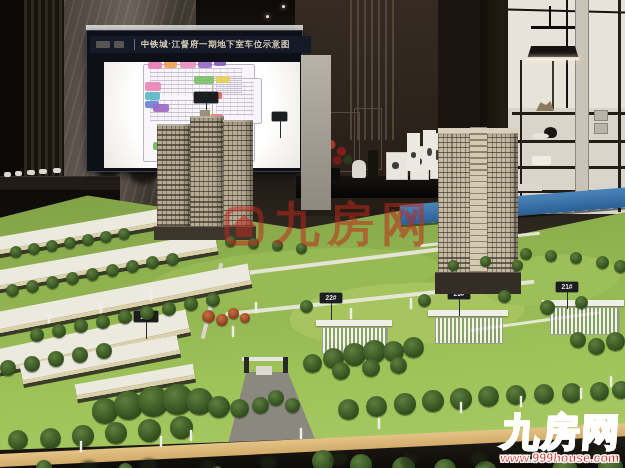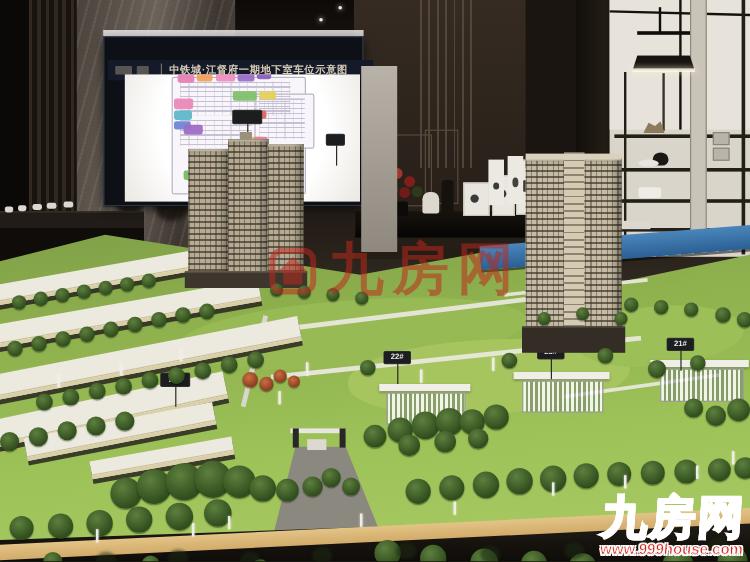--- a/index.html
+++ b/index.html
@@ -136,21 +136,21 @@
   <div class="abs" style="left:536px;top:100px;width:18px;height:11px;background:#8c7b5d;clip-path:polygon(0 100%,25% 20%,55% 45%,80% 10%,100% 100%);"></div>
   <div class="abs" style="left:544px;top:127px;width:13px;height:11px;background:#1a1715;border-radius:50% 50% 40% 40%;"></div>
   <div class="abs" style="left:532px;top:133px;width:17px;height:6px;background:#e8e5de;border-radius:50%;"></div>
   <div class="abs" style="left:532px;top:156px;width:19px;height:9px;background:#efece5;border-radius:2px;"></div>
   <div class="abs" style="left:518px;top:184px;width:24px;height:7px;background:#dcd8cf;"></div>
   <div class="abs" style="left:594px;top:110px;width:12px;height:9px;background:#b9b4aa;border:1px solid #8a867c;"></div>
   <div class="abs" style="left:594px;top:123px;width:12px;height:9px;background:#b9b4aa;border:1px solid #8a867c;"></div>
 
   <div class="abs" style="left:86px;top:25px;width:217px;height:5px;background:#e8e8e6;opacity:.85;"></div>
   <div id="board" class="abs" style="left:86px;top:30px;width:217px;height:142px;">
-    <div id="board-header" class="abs" style="left:4px;top:20px;width:209px;height:17px;">
+    <div id="board-header" class="abs" style="left:4px;top:6px;width:209px;height:17px;">
       <span class="logo-mark"></span>
       <span class="logo-mark" style="width:10px;"></span>
       <span class="hdr-div"></span>
       <span id="board-title">中铁城·江督府一期地下室车位示意图</span>
     </div>
     <div id="board-screen" class="abs" style="left:18px;top:32px;width:196px;height:106px;">
 
       <div class="mapzone" style="left:39px;top:2px;width:110px;height:96px;"></div>
       <div class="mapzone" style="left:108px;top:16px;width:48px;height:44px;"></div>
       <div class="abs stalls" style="left:46px;top:6px;width:92px;height:28px;"></div>

